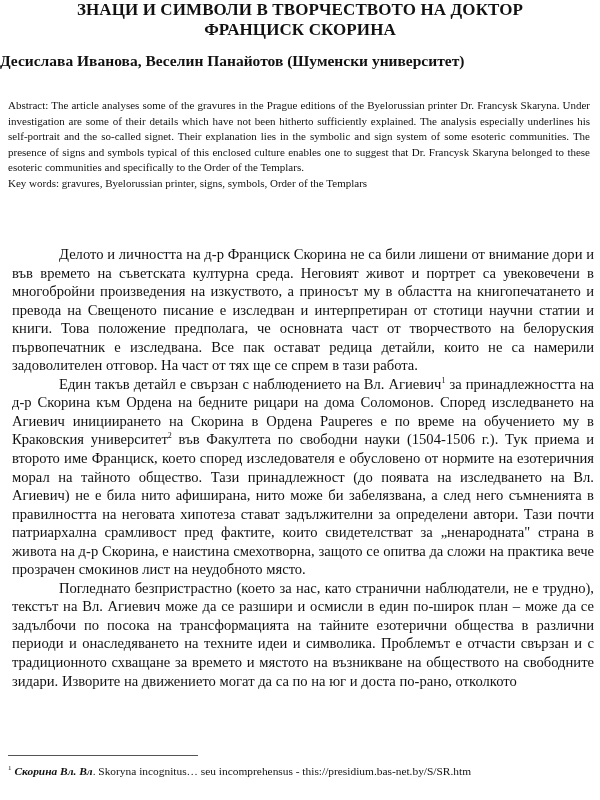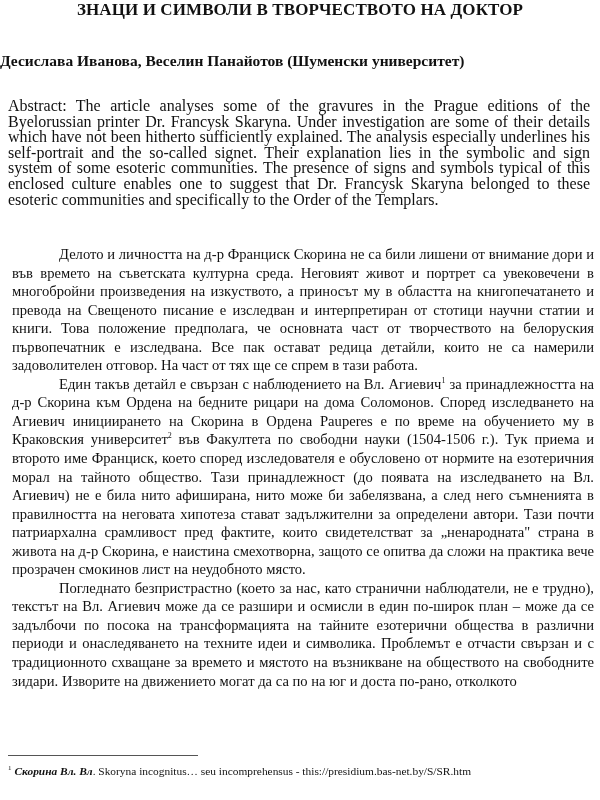--- a/index.html
+++ b/index.html
@@ -3,21 +3,21 @@
 <meta charset="utf-8">
 <style>
   html, body { margin: 0; padding: 0; background: #ffffff; }
   body { width: 600px; height: 800px; overflow: hidden; position: relative;
          font-family: "Liberation Serif", "DejaVu Serif", serif; color: #111; }
   .page { position: absolute; left: 0; top: 0; width: 600px; height: 800px; }
   .title { position: absolute; left: 0; top: 0; width: 600px; text-align: center;
            font-weight: bold; font-size: 17px; line-height: 20px; letter-spacing: 0.1px; }
   .authors { position: absolute; left: 0; top: 51px; width: 600px; text-align: left;
              font-weight: bold; font-size: 15.5px; line-height: 20px; }
-  .abstract { position: absolute; left: 8px; top: 98px; width: 582px; font-size: 16px;
+  .abstract { position: absolute; left: 8px; top: 98px; width: 582px; font-size: 11px;
               line-height: 15.6px; text-align: justify; }
   .abstract p { margin: 0; }
   .body-text { position: absolute; left: 12px; top: 245px; width: 582px; font-size: 14.6px;
                line-height: 18.55px; text-align: justify; }
   .body-text p { margin: 0; text-indent: 47px; }
   sup { font-size: 8px; line-height: 0; vertical-align: 6px; }
   .fn-rule { position: absolute; left: 8px; top: 755px; width: 190px; height: 0;
              border-top: 1px solid #555; }
   .footnotes { position: absolute; left: 8px; top: 765px; width: 585px; font-size: 11.4px;
                line-height: 13px; }
@@ -25,26 +25,28 @@
   .footnotes sup { font-size: 7px; vertical-align: 5px; margin-right: 3px; }
   .fn-author { font-weight: bold; font-style: italic; }
 </style>
 </head>
 <body>
 
 <div class="page">
 
   <div class="title">
     <div>ЗНАЦИ И СИМВОЛИ В ТВОРЧЕСТВОТО НА ДОКТОР</div>
+    <div>ФРАНЦИСК СКОРИНА</div>
   </div>
 
   <div class="authors">Десислава Иванова, Веселин Панайотов (Шуменски университет)</div>
 
   <div class="abstract">
     <p>Abstract: The article analyses some of the gravures in the Prague editions of the Byelorussian printer Dr. Francysk Skaryna. Under investigation are some of their details which have not been hitherto sufficiently explained. The analysis especially underlines his self-portrait and the so-called signet. Their explanation lies in the symbolic and sign system of some esoteric communities. The presence of signs and symbols typical of this enclosed culture enables one to suggest that Dr. Francysk Skaryna belonged to these esoteric communities and specifically to the Order of the Templars.</p>
+    <p>Key words: gravures, Byelorussian printer, signs, symbols, Order of the Templars</p>
   </div>
 
   <div class="body-text">
     <p>Делото и личността на д-р Франциск Скорина не са били лишени от внимание дори и във времето на съветската културна среда. Неговият живот и портрет са увековечени в многобройни произведения на изкуството, а приносът му в областта на книгопечатането и превода на Свещеното писание е изследван и интерпретиран от стотици научни статии и книги. Това положение предполага, че основната част от творчеството на белоруския първопечатник е изследвана. Все пак остават редица детайли, които не са намерили задоволителен отговор. На част от тях ще се спрем в тази работа.</p>
     <p><span>Един такъв детайл е свързан с наблюдението на Вл. Агиевич</span><sup>1</sup><span> за принадлежността на д-р Скорина към Ордена на бедните рицари на дома Соломонов. Според изследването на Агиевич инициирането на Скорина в Ордена Pauperes е по време на обучението му в Краковския университет</span><sup>2</sup><span> във Факултета по свободни науки (1504-1506 г.). Тук приема и второто име Франциск, което според изследователя е обусловено от нормите на езотеричния морал на тайното общество. Тази принадлежност (до появата на изследването на Вл. Агиевич) не е била нито афиширана, нито може би забелязвана, а след него съмненията в правилността на неговата хипотеза стават задължителни за определени автори. Тази почти патриархална срамливост пред фактите, които свидетелстват за „ненародната" страна в живота на д-р Скорина, е наистина смехотворна, защото се опитва да сложи на практика вече прозрачен смокинов лист на неудобното място.</span></p>
     <p>Погледнато безпристрастно (което за нас, като странични наблюдатели, не е трудно), текстът на Вл. Агиевич може да се разшири и осмисли в един по-широк план – може да се задълбочи по посока на трансформацията на тайните езотерични общества в различни периоди и онаследяването на техните идеи и символика. Проблемът е отчасти свързан и с традиционното схващане за времето и мястото на възникване на обществото на свободните зидари. Изворите на движението могат да са по на юг и доста по-рано, отколкото</p>
   </div>
 
   <div class="fn-rule"></div>
 

